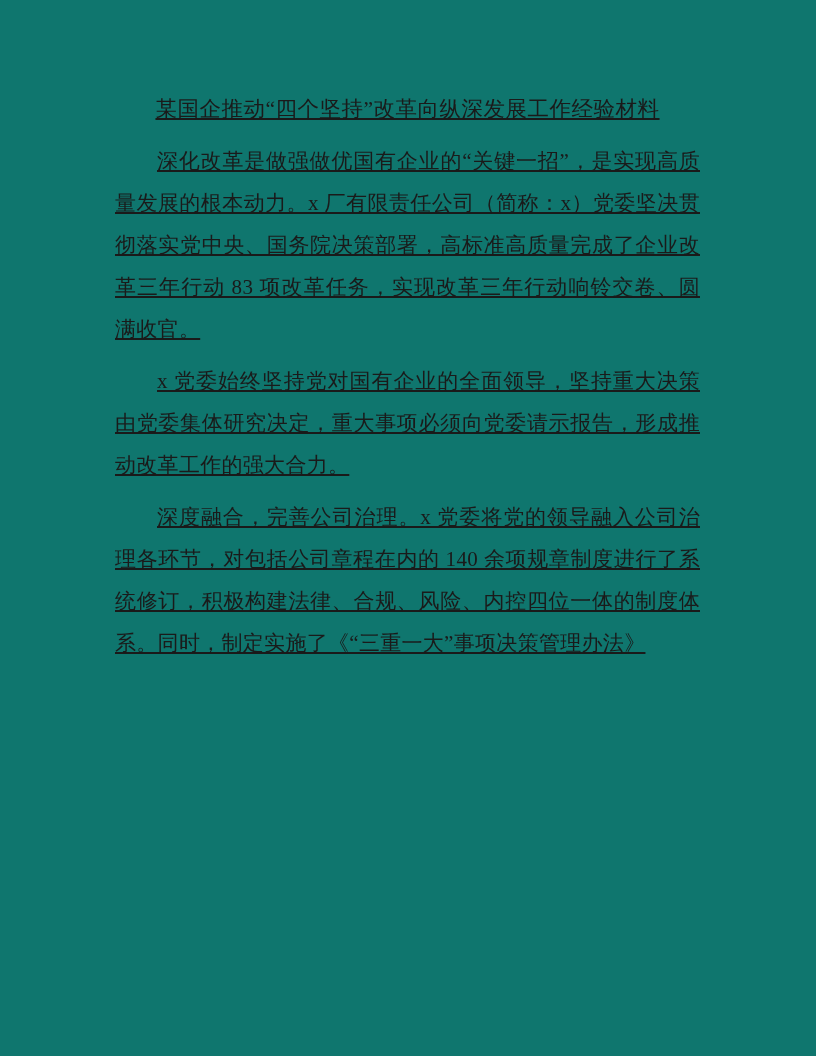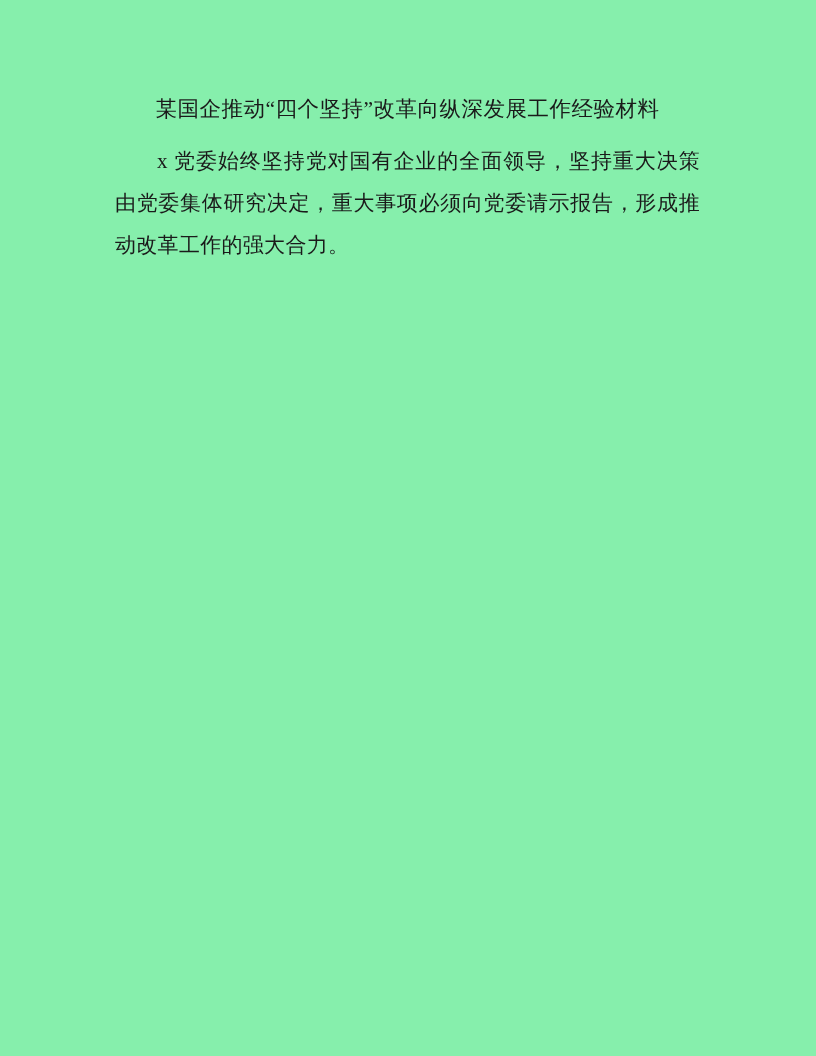--- a/index.html
+++ b/index.html
@@ -5,26 +5,27 @@
   html, body {
     margin: 0;
     padding: 0;
     background: #ffffff;
   }
   .page {
     position: relative;
     width: 816px;
     height: 1056px;
     margin: 0 auto;
-    background: #86efac;
+    background: #0f766e;
     box-sizing: border-box;
     padding: 88px 116px 0 115px;
     overflow: hidden;
     font-family: "Liberation Serif", "DejaVu Serif", serif;
     color: #1a1a1a;
+    text-decoration: underline;
   }
   .doc-title {
     margin: 0 0 10px 0;
     font-size: 21.5px;
     font-weight: normal;
     line-height: 42px;
     text-align: center;
     letter-spacing: 0.5px;
     white-space: nowrap;
   }
@@ -41,18 +42,20 @@
   .para:last-child {
     margin-bottom: 0;
   }
 </style>
 </head>
 <body>
 
 <div class="page">
   <h1 class="doc-title">某国企推动“四个坚持”改革向纵深发展工作经验材料</h1>
 
+  <p class="para">深化改革是做强做优国有企业的“关键一招”，是实现高质量发展的根本动力。x 厂有限责任公司（简称：x）党委坚决贯彻落实党中央、国务院决策部署，高标准高质量完成了企业改革三年行动 83 项改革任务，实现改革三年行动响铃交卷、圆满收官。</p>
 
 
   <p class="para">x 党委始终坚持党对国有企业的全面领导，坚持重大决策由党委集体研究决定，重大事项必须向党委请示报告，形成推动改革工作的强大合力。</p>
 
 
+  <p class="para">深度融合，完善公司治理。x 党委将党的领导融入公司治理各环节，对包括公司章程在内的 140 余项规章制度进行了系统修订，积极构建法律、合规、风险、内控四位一体的制度体系。同时，制定实施了《“三重一大”事项决策管理办法》</p>
 </div>
 
 </body></html>

